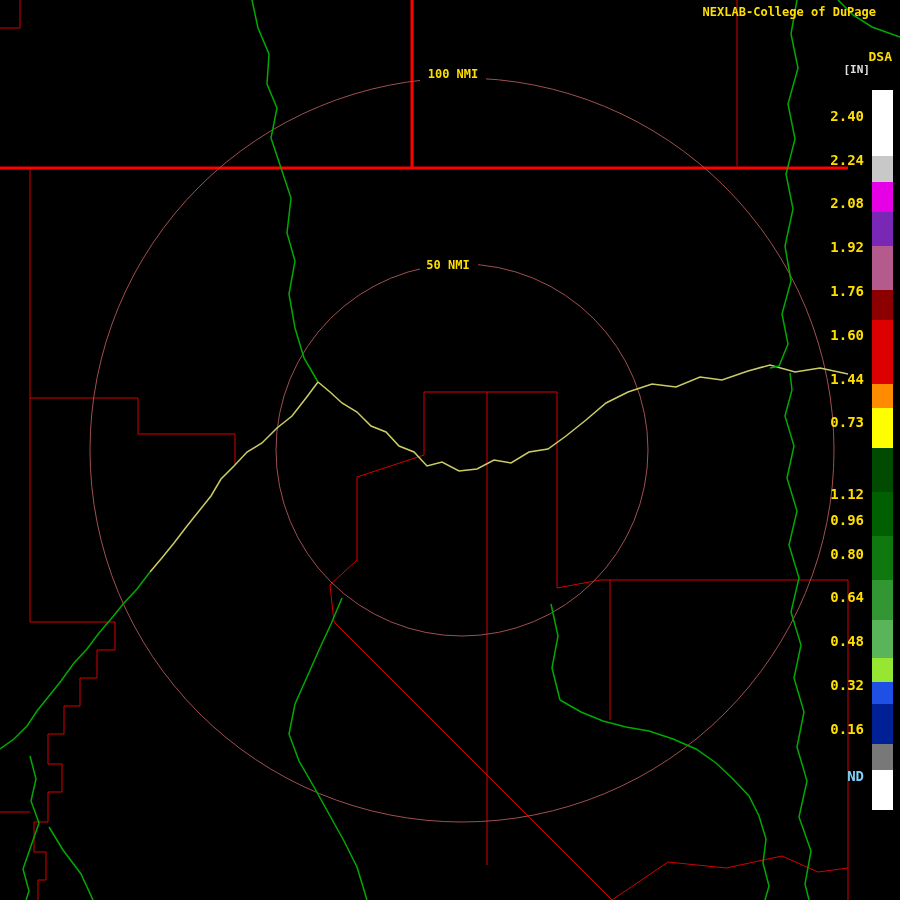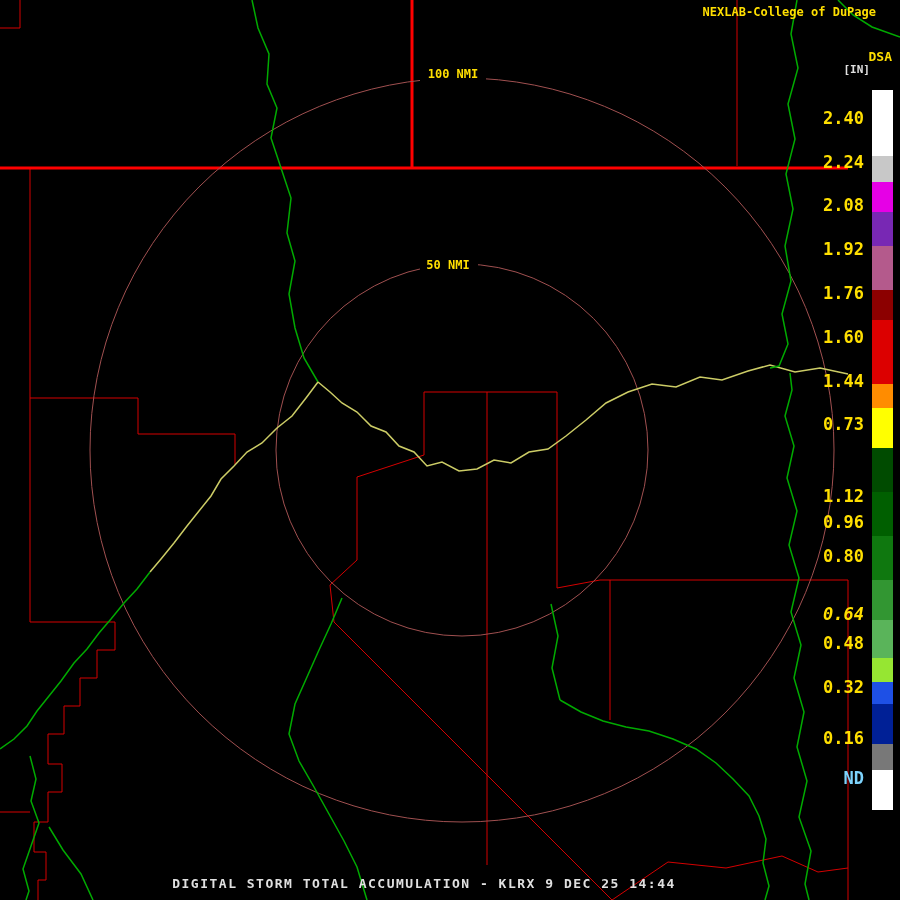--- a/index.html
+++ b/index.html
@@ -32,21 +32,21 @@
     font-size:11px;font-weight:bold;
   }
   .colorbar{
     position:absolute;top:90px;right:7px;width:21px;height:720px;
     display:flex;flex-direction:column;
   }
   .colorbar div{width:100%;}
   .cb-labels{position:absolute;top:0;left:0;width:100%;height:100%;pointer-events:none;}
   .cb-label{
     position:absolute;right:36px;color:var(--c-text-yellow,#ffdf00);
-    font-size:17px;font-weight:bold;white-space:nowrap;
+    font-size:14px;font-weight:bold;white-space:nowrap;
   }
   .caption{
     position:absolute;top:876px;left:0;width:848px;text-align:center;
     color:var(--c-text-white,#e8e8e8);font-size:13px;font-weight:bold;
     letter-spacing:1.5px;white-space:nowrap;
   }
 </style>
 </head>
 <body>
 
@@ -134,21 +134,20 @@
       <div class="cb-label" style="top: 152px;">2.24</div>
       <div class="cb-label" style="top: 195px;">2.08</div>
       <div class="cb-label" style="top: 239px; text-align: center;">1.92</div>
       <div class="cb-label" style="top: 283px; margin-left: 42px;">1.76</div>
       <div class="cb-label" style="top: 327px;">1.60</div>
       <div class="cb-label" style="top: 371px;">1.44</div>
       <div class="cb-label" style="top: 414px;">0.73</div>
       <div class="cb-label" style="top: 458px; margin-top: 28px;">1.12</div>
       <div class="cb-label" style="top: 502px; margin-top: 10px;">0.96</div>
       <div class="cb-label" style="top: 546px;">0.80</div>
-      <div class="cb-label" style="top: 604px; font-style: italic;">0.64</div>
+      <div class="cb-label" style="top: 589px;">0.64</div>
       <div class="cb-label" style="top: 633px;">0.48</div>
       <div class="cb-label" style="top: 677px;">0.32</div>
-      <div class="cb-label" style="top: 721px; margin-top: 7px;">0.16</div>
+      <div class="cb-label" style="top: 721px;">0.16</div>
       <div class="cb-label" style="top: 768px; color: #7dd3fc;">ND</div>
     </div>
 
-  <div class="caption">DIGITAL STORM TOTAL ACCUMULATION - KLRX 9 DEC 25 14:44</div>
 </div>
 
 </body></html>

